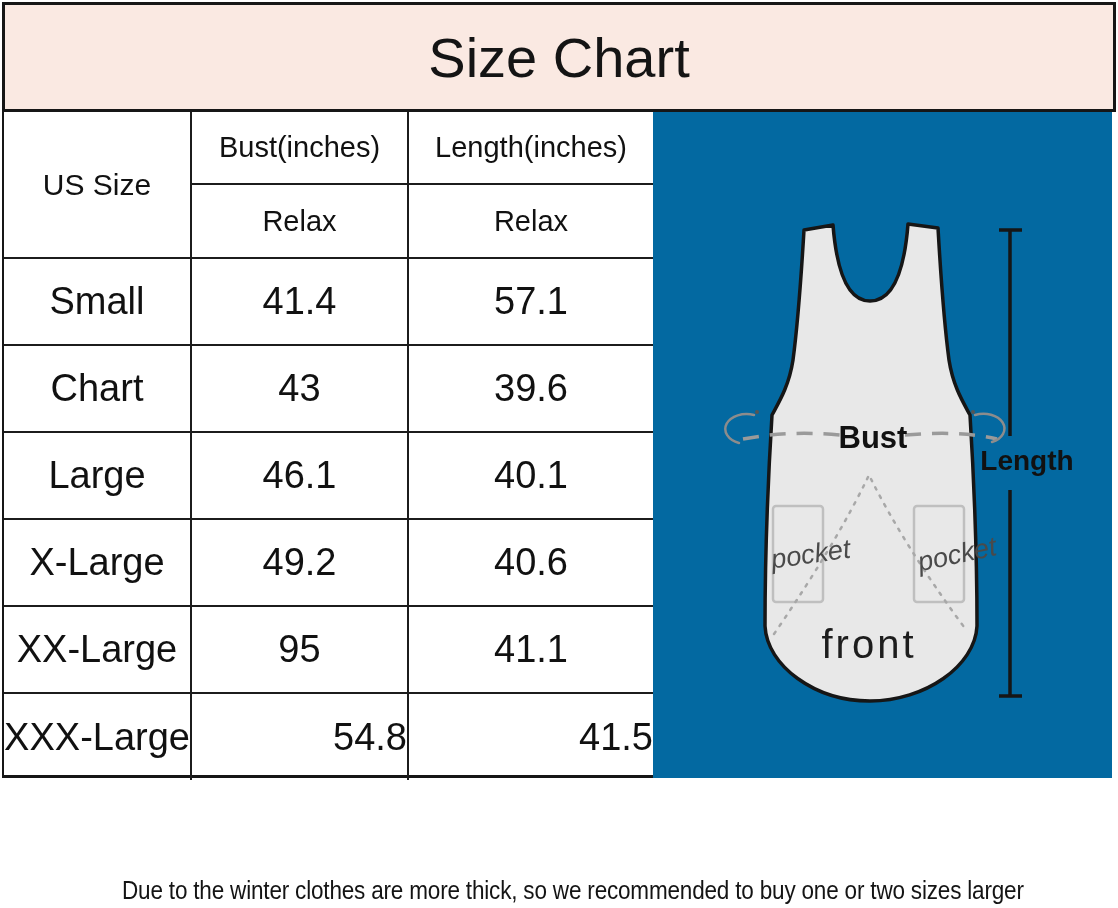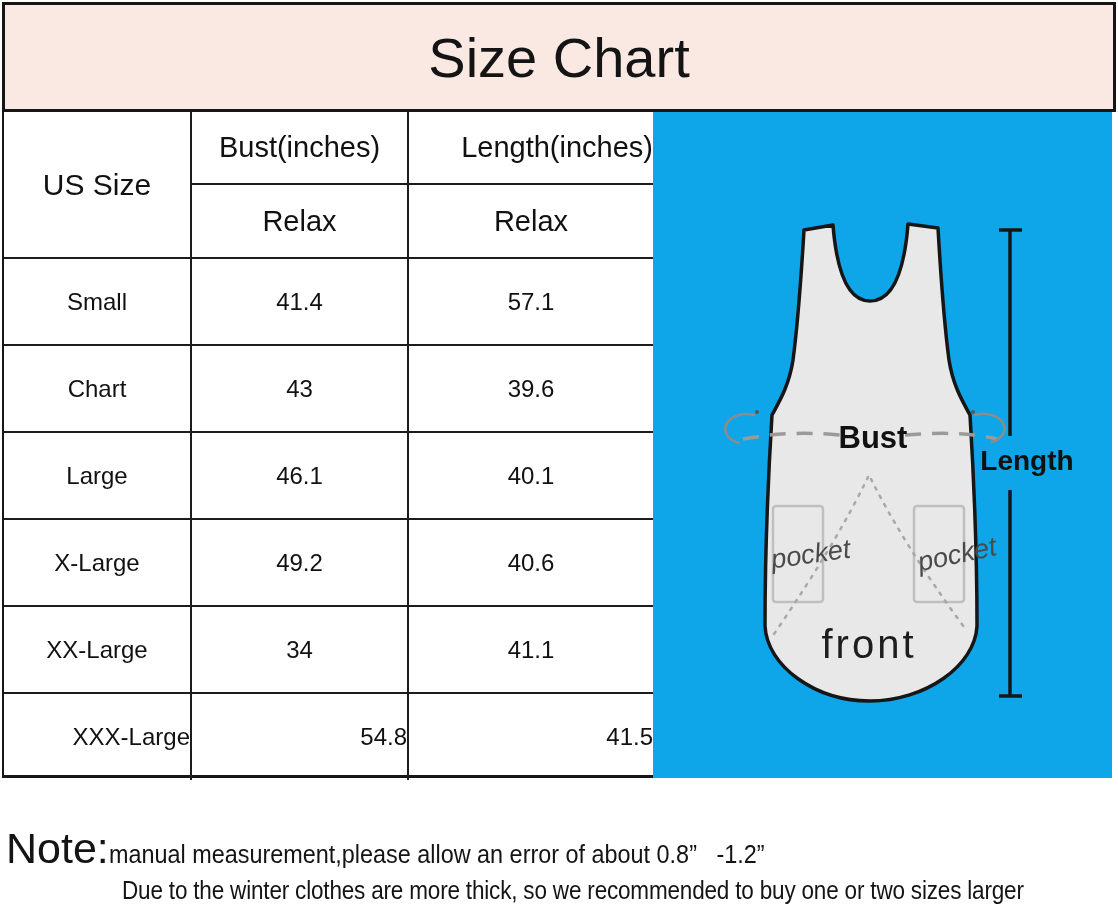--- a/index.html
+++ b/index.html
@@ -21,35 +21,35 @@
     border-left:2px solid #161616;border-right:2px solid #161616;border-bottom:3px solid #161616;
   }
   table.size-table{
     border-collapse:collapse;width:649px;height:100%;table-layout:fixed;
   }
   .size-table th,.size-table td{
     border:2px solid #1c1c1c;text-align:center;vertical-align:middle;
     font-weight:400;padding:0;
   }
   .size-table th{font-size:29px;margin-left:8px;}
-  .size-table td{font-size:24px;margin-left:17px;}
+  .size-table td{font-size:38px;margin-left:17px;}
   .size-table .c-size{width:186px;}
   .size-table .c-bust{width:215px;}
-  .size-table .c-len{width:244px;text-align:right;}
+  .size-table .c-len{width:244px;}
   .size-table tr.h1{height:72px;}
   .size-table tr.h2{height:74px;padding-left:20px;}
   .size-table tr.data{height:87px;}
   .size-table th{border-top:none;}
   .size-table th:first-child,.size-table td:first-child{border-left:none;}
   .size-table tr:last-child td{border-bottom:none;text-align:right;}
   .size-table th:last-child,.size-table td:last-child{border-right:none;}
   .size-table .us-size{font-size:30px;}
   
   .diagram{
-    position:relative;width:459px;height:666px;background:#0ea5e9;flex:1;
+    position:relative;width:459px;height:666px;background:#0369a1;flex:1;
   }
   .diagram svg{display:block;}
   .svg-label{font-family:"Liberation Sans",sans-serif;}
   
   .note-row{
     position:absolute;left:6px;top:824px;display:flex;align-items:baseline;white-space:pre;
   }
   .note-prefix{font-size:43px;color:#141414;}
   .note-line1{
     font-size:26px;color:#141414;transform:scaleX(.9);transform-origin:left bottom;
@@ -96,21 +96,21 @@
         <td>46.1</td>
         <td>40.1</td>
       </tr>
       <tr class="data">
         <td>X-Large</td>
         <td>49.2</td>
         <td>40.6</td>
       </tr>
       <tr class="data">
         <td>XX-Large</td>
-        <td>34</td>
+        <td>95</td>
         <td>41.1</td>
       </tr>
       <tr class="data">
         <td>XXX-Large</td>
         <td>54.8</td>
         <td>41.5</td>
       </tr>
     </tbody>
       </table>
 
@@ -152,18 +152,15 @@
 
         <text class="svg-label" x="220" y="336" font-size="31" font-weight="bold" fill="#111" text-anchor="middle">Bust</text>
         <text class="svg-label" x="374" y="358" font-size="28" font-weight="bold" fill="#111" text-anchor="middle">Length</text>
         <text class="svg-label" transform="translate(159 451) rotate(-8)" font-size="27" font-style="italic" fill="#4a4a4a" text-anchor="middle">pocket</text>
         <text class="svg-label" transform="translate(306 451) rotate(-12)" font-size="27" font-style="italic" fill="#4a4a4a" text-anchor="middle">pocket</text>
         <text class="svg-label" x="216" y="546" font-size="40" fill="#1d1d1d" text-anchor="middle" letter-spacing="3">front</text>
       </svg>
     </div>
   </div>
 
-  <div class="note-row">
-    <span class="note-prefix">Note:</span><span class="note-line1">manual measurement,please allow an error of about 0.8”   -1.2”</span>
-  </div>
   <div class="note-line2">Due to the winter clothes are more thick, so we recommended to buy one or two sizes larger</div>
 
 </div>
 
 </body></html>

